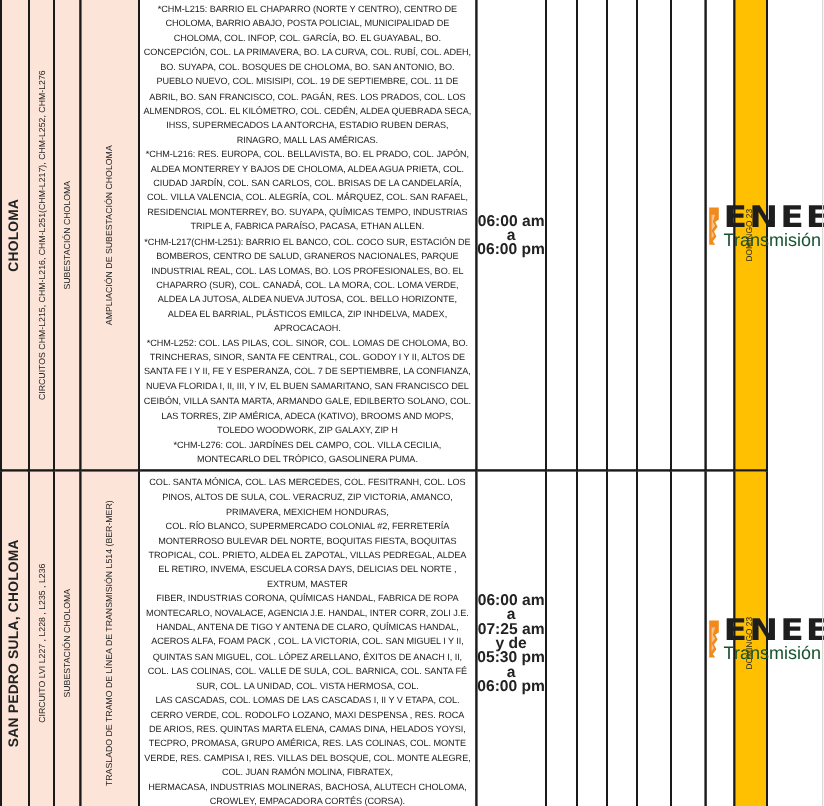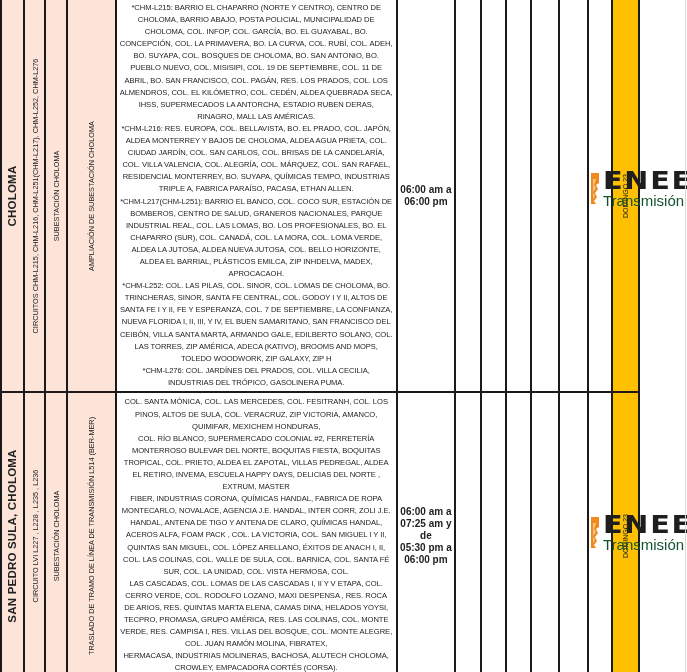--- a/index.html
+++ b/index.html
@@ -31,21 +31,21 @@
     .zones {
       font-size: 7.6px;
       line-height: 12.1px;
       text-align: center;
       color: #222;
       padding: 2px 3px;
       letter-spacing: -0.05px;
     }
     .zones p { margin: 0; }
     .time {
-      font-size: 10px; font-weight: bold; text-align: center; line-height: 12px; color: #222;
+      font-size: 13px; font-weight: bold; text-align: center; line-height: 12px; color: #222;
     }
     .logo {
       position: absolute; left: 590px; width: 75px; height: 44px;
     }
     .logo .mark {
       position: absolute; left: 0; top: 3px; width: 10px; height: 35px;
     }
     .logo .word {
       position: absolute; left: 13px; top: -2px;
       font-family: "DejaVu Sans", sans-serif; font-weight: bold;
@@ -93,21 +93,21 @@
         </td>
     <td class="peach">
           <span class="vert small">AMPLIACIÓN DE SUBESTACIÓN  CHOLOMA</span>
         </td>
     <td class="white">
       <div class="zones">
         <p>*CHM-L215: BARRIO EL CHAPARRO (NORTE Y CENTRO), CENTRO DE CHOLOMA, BARRIO ABAJO, POSTA POLICIAL, MUNICIPALIDAD DE CHOLOMA, COL. INFOP, COL. GARCÍA, BO. EL GUAYABAL, BO. CONCEPCIÓN, COL. LA PRIMAVERA, BO. LA CURVA, COL. RUBÍ, COL. ADEH, BO. SUYAPA, COL. BOSQUES DE CHOLOMA, BO. SAN ANTONIO, BO. PUEBLO NUEVO, COL. MISISIPI, COL. 19 DE SEPTIEMBRE, COL. 11 DE ABRIL, BO. SAN FRANCISCO, COL. PAGÁN, RES. LOS PRADOS, COL. LOS ALMENDROS, COL. EL KILÓMETRO, COL. CEDÉN, ALDEA QUEBRADA SECA, IHSS, SUPERMECADOS LA ANTORCHA, ESTADIO RUBEN DERAS, RINAGRO, MALL LAS AMÉRICAS.</p>
         <p>*CHM-L216: RES. EUROPA, COL. BELLAVISTA, BO. EL PRADO, COL. JAPÓN, ALDEA MONTERREY Y BAJOS DE CHOLOMA, ALDEA AGUA PRIETA, COL. CIUDAD JARDÍN, COL. SAN CARLOS, COL. BRISAS DE LA CANDELARÍA, COL. VILLA VALENCIA, COL. ALEGRÍA, COL. MÁRQUEZ, COL. SAN RAFAEL, RESIDENCIAL MONTERREY, BO. SUYAPA, QUÍMICAS TEMPO, INDUSTRIAS TRIPLE A, FABRICA PARAÍSO, PACASA, ETHAN ALLEN.</p>
         <p>*CHM-L217(CHM-L251): BARRIO EL BANCO, COL. COCO SUR, ESTACIÓN DE BOMBEROS, CENTRO DE SALUD, GRANEROS NACIONALES, PARQUE INDUSTRIAL REAL, COL. LAS LOMAS, BO. LOS PROFESIONALES, BO. EL CHAPARRO (SUR), COL. CANADÁ, COL. LA MORA, COL. LOMA VERDE, ALDEA LA JUTOSA, ALDEA NUEVA JUTOSA, COL. BELLO HORIZONTE, ALDEA EL BARRIAL, PLÁSTICOS EMILCA, ZIP INHDELVA, MADEX, APROCACAOH.</p>
         <p>*CHM-L252: COL. LAS PILAS, COL. SINOR, COL. LOMAS DE CHOLOMA, BO. TRINCHERAS, SINOR, SANTA FE CENTRAL, COL. GODOY I Y II, ALTOS DE SANTA FE I Y II, FE Y ESPERANZA, COL. 7 DE SEPTIEMBRE, LA CONFIANZA, NUEVA FLORIDA I, II, III, Y IV, EL BUEN SAMARITANO, SAN FRANCISCO DEL CEIBÓN, VILLA SANTA MARTA, ARMANDO GALE, EDILBERTO SOLANO, COL. LAS TORRES, ZIP AMÉRICA, ADECA (KATIVO), BROOMS AND MOPS, TOLEDO WOODWORK, ZIP GALAXY, ZIP H</p>
-        <p>*CHM-L276: COL. JARDÍNES DEL PRADOS, COL. VILLA CECILIA, INDUSTRIAS DEL TRÓPICO, GASOLINERA PUMA.</p>
+        <p>*CHM-L276: COL. JARDÍNES DEL CAMPO, COL. VILLA CECILIA, MONTECARLO DEL TRÓPICO, GASOLINERA PUMA.</p>
       </div>
     </td>
     <td class="white">
       <div class="time">
         <div>06:00 am  a</div>
         <div>06:00 pm</div>
       </div>
     </td>
     <td class="white"></td>
     <td class="white"></td>
@@ -127,22 +127,22 @@
           <span class="vert small">CIRCUITO LVI L227 , L228 , L235 , L236</span>
         </td>
     <td class="peach">
           <span class="vert small">SUBESTACIÓN CHOLOMA</span>
         </td>
     <td class="peach">
           <span class="vert small">TRASLADO DE TRAMO DE LÍNEA DE TRANSMISIÓN L514 (BER-MER)</span>
         </td>
     <td class="white">
       <div class="zones">
-        <p>COL. SANTA MÓNICA, COL. LAS MERCEDES, COL. FESITRANH, COL. LOS PINOS, ALTOS DE SULA, COL. VERACRUZ, ZIP VICTORIA, AMANCO, QUIMIFAR, MEXICHEM HONDURAS,</p>
-        <p>COL. RÍO BLANCO, SUPERMERCADO COLONIAL #2, FERRETERÍA MONTERROSO BULEVAR DEL NORTE, BOQUITAS FIESTA, BOQUITAS TROPICAL, COL. PRIETO, ALDEA EL ZAPOTAL, VILLAS PEDREGAL, ALDEA EL RETIRO, INVEMA, ESCUELA HAPPY DAYS, DELICIAS DEL NORTE , EXTRUM, MASTER</p>
+        <p>COL. SANTA MÓNICA, COL. LAS MERCEDES, COL. FESITRANH, COL. LOS PINOS, ALTOS DE SULA, COL. VERACRUZ, ZIP VICTORIA, AMANCO, PRIMAVERA, MEXICHEM HONDURAS,</p>
+        <p>COL. RÍO BLANCO, SUPERMERCADO COLONIAL #2, FERRETERÍA MONTERROSO BULEVAR DEL NORTE, BOQUITAS FIESTA, BOQUITAS TROPICAL, COL. PRIETO, ALDEA EL ZAPOTAL, VILLAS PEDREGAL, ALDEA EL RETIRO, INVEMA, ESCUELA CORSA DAYS, DELICIAS DEL NORTE , EXTRUM, MASTER</p>
         <p>FIBER, INDUSTRIAS CORONA, QUÍMICAS HANDAL, FABRICA DE ROPA MONTECARLO, NOVALACE, AGENCIA J.E. HANDAL, INTER CORR, ZOLI J.E. HANDAL, ANTENA DE TIGO Y ANTENA DE CLARO, QUÍMICAS HANDAL, ACEROS ALFA, FOAM PACK , COL. LA VICTORIA, COL. SAN MIGUEL I Y II, QUINTAS SAN MIGUEL, COL. LÓPEZ ARELLANO, ÉXITOS DE ANACH I, II, COL. LAS COLINAS, COL. VALLE DE SULA, COL. BARNICA, COL. SANTA FÉ SUR, COL. LA UNIDAD, COL. VISTA HERMOSA, COL.</p>
         <p>LAS CASCADAS, COL. LOMAS DE LAS CASCADAS I, II Y V ETAPA, COL. CERRO VERDE, COL. RODOLFO LOZANO, MAXI DESPENSA , RES. ROCA DE ARIOS, RES. QUINTAS MARTA ELENA, CAMAS DINA, HELADOS YOYSI, TECPRO, PROMASA, GRUPO AMÉRICA, RES. LAS COLINAS, COL. MONTE VERDE, RES. CAMPISA I, RES. VILLAS DEL BOSQUE, COL. MONTE ALEGRE, COL. JUAN RAMÓN MOLINA, FIBRATEX,</p>
         <p>HERMACASA, INDUSTRIAS MOLINERAS, BACHOSA, ALUTECH CHOLOMA, CROWLEY, EMPACADORA CORTÉS (CORSA).</p>
       </div>
     </td>
     <td class="white">
       <div class="time">
         <div>06:00 am a</div>
         <div>07:25 am y de</div>
         <div>05:30 pm a</div>

